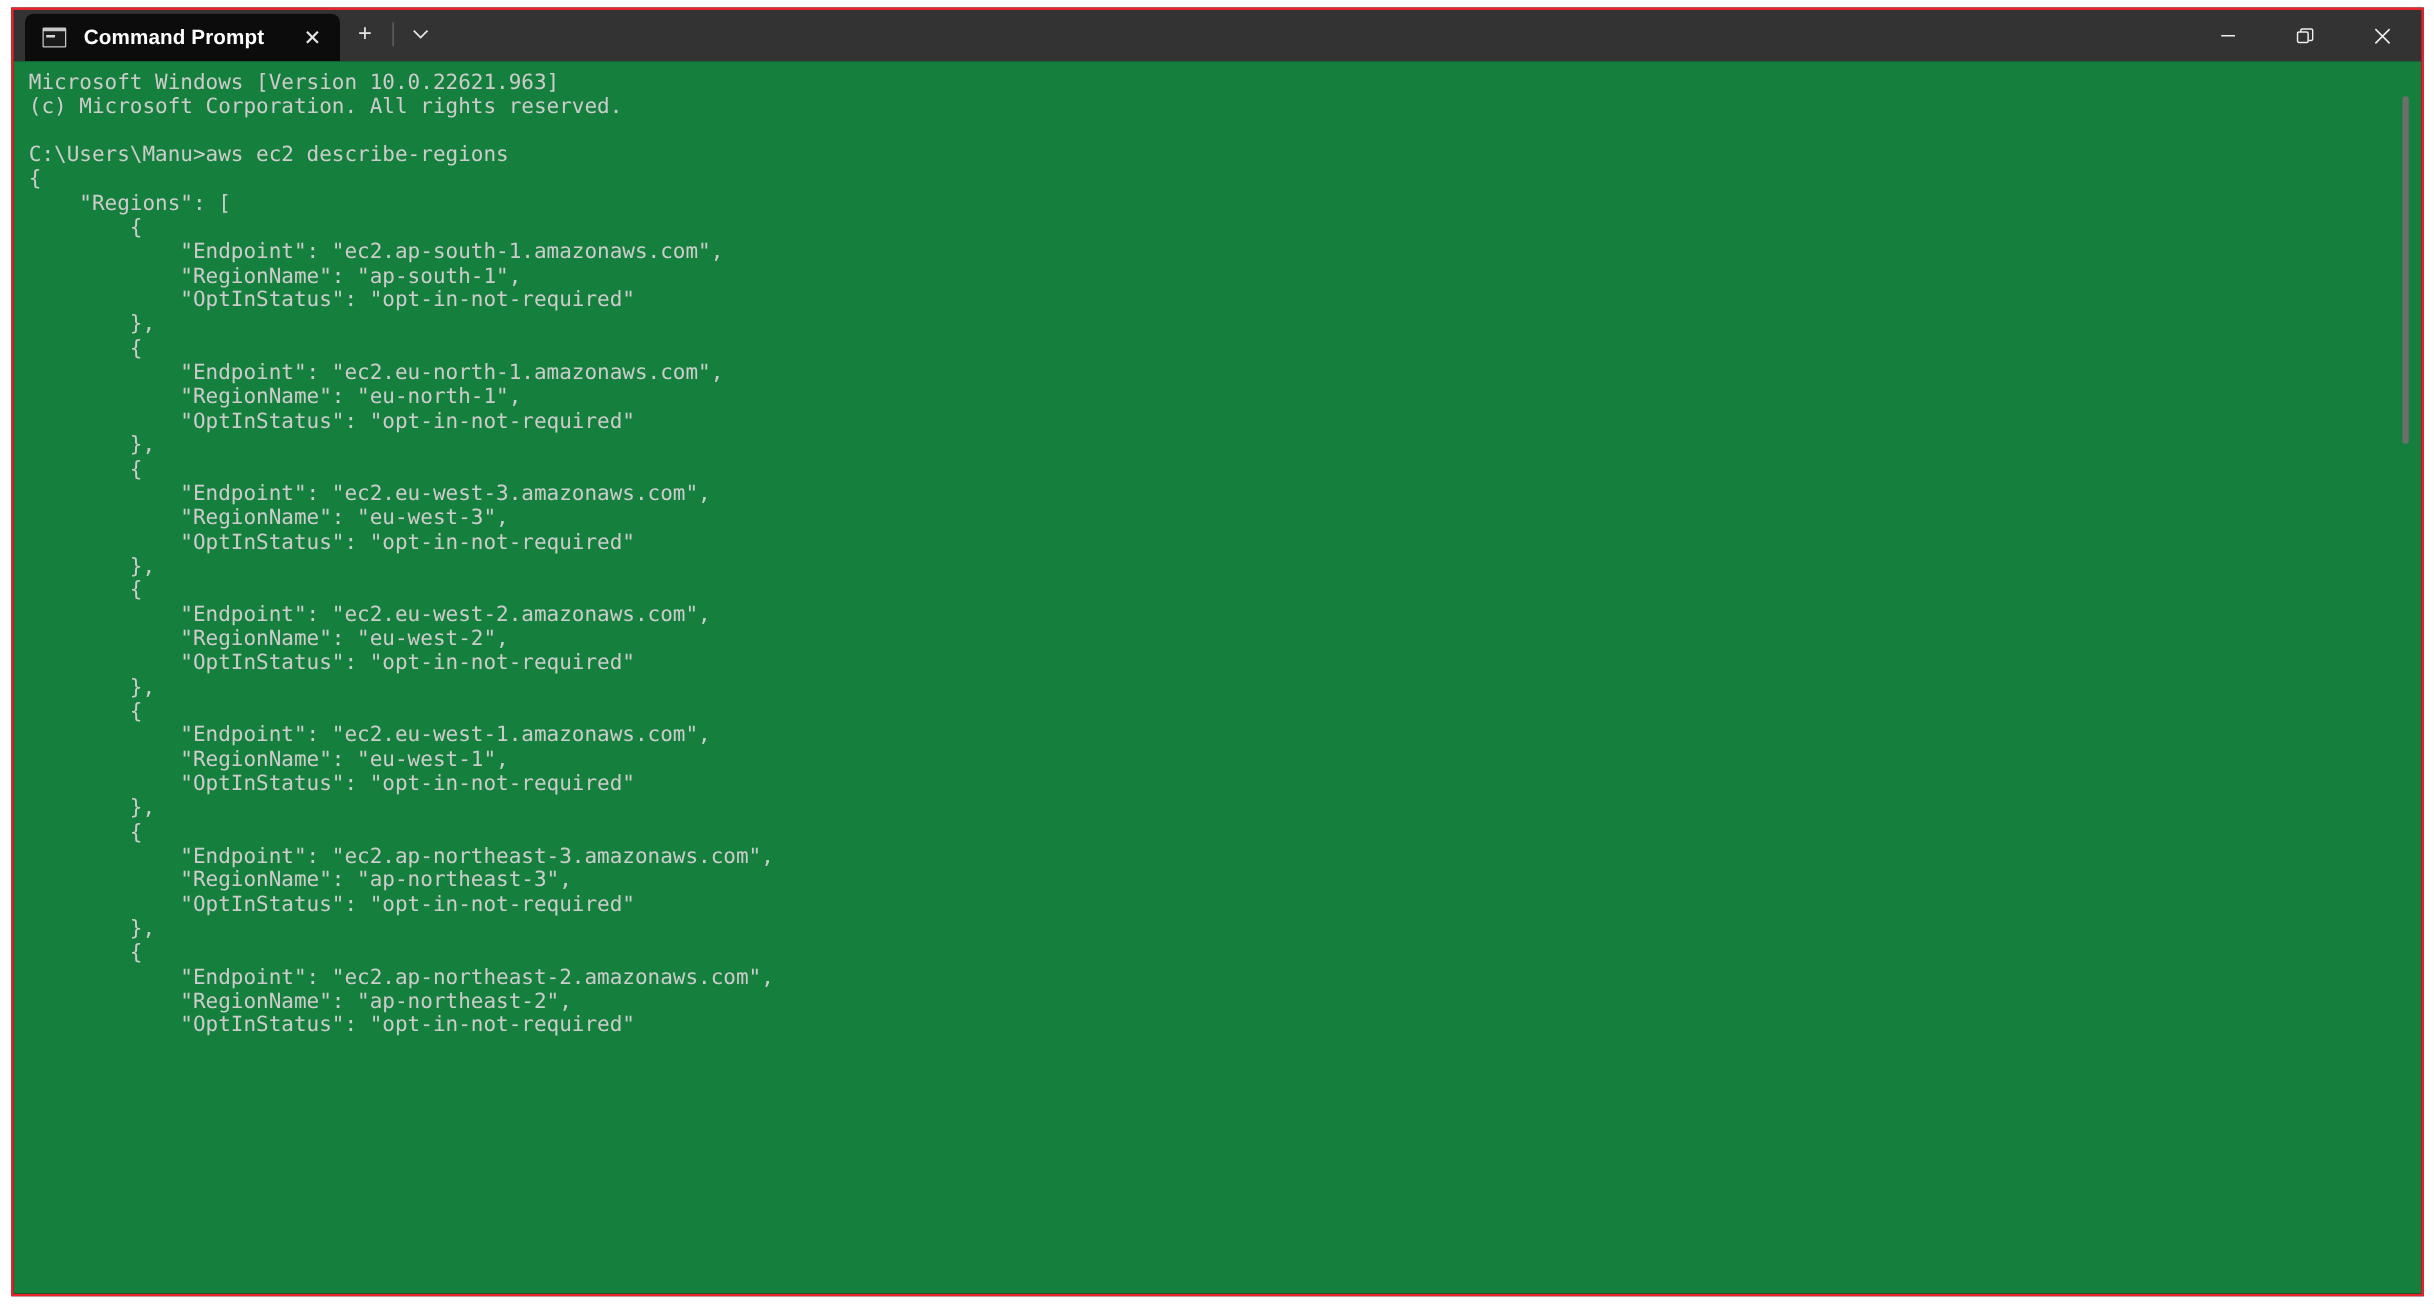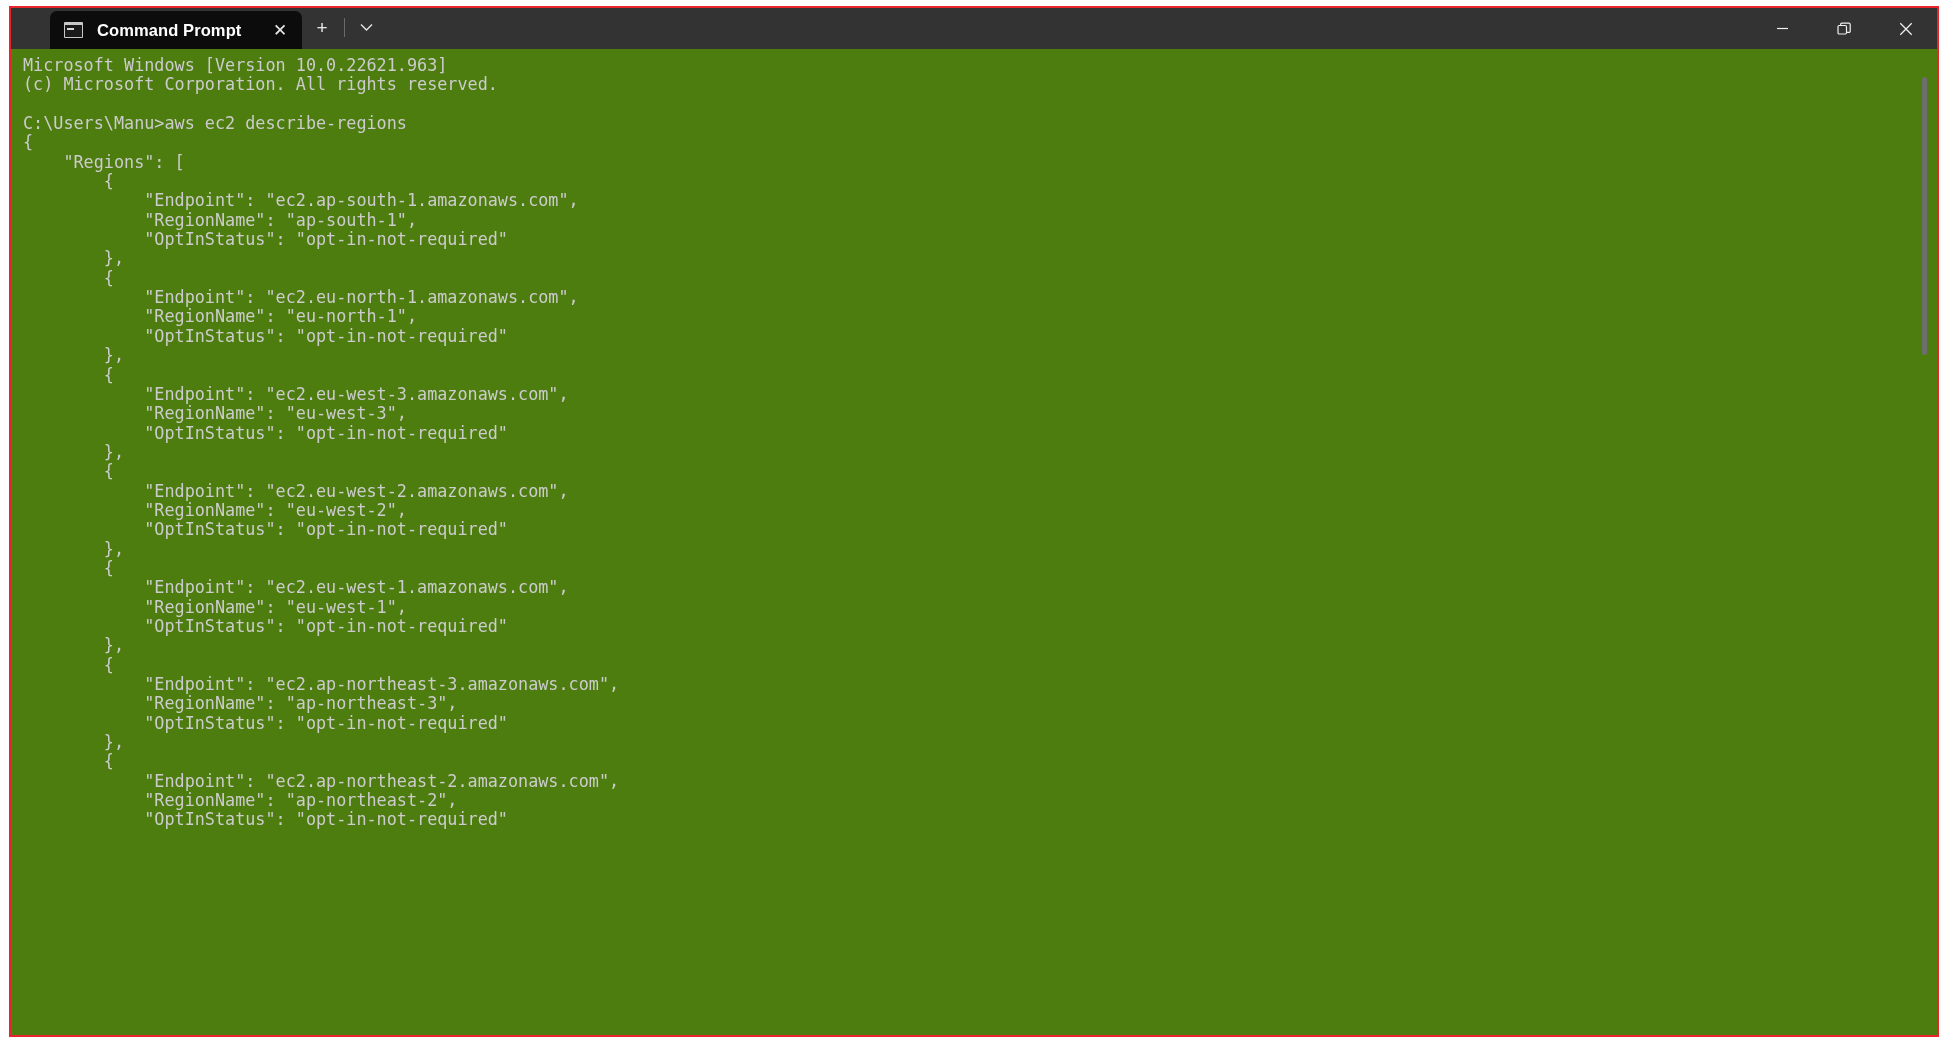--- a/index.html
+++ b/index.html
@@ -29,21 +29,20 @@
 
   
   #titlebar {
     position: absolute;
     left: 0; top: 0;
     width: 100%;
     height: 41px;
     background: #333333;
     display: flex;
     align-items: flex-end;
-    padding-left: 30px;
   }
   #tabstrip {
     display: flex;
     align-items: flex-end;
     height: 41px;
     flex: 0 0 auto;
   }
   .tab {
     position: relative;
     height: 38px;
@@ -137,21 +136,21 @@
     justify-content: center;
     color: #f0f0f0;
   }
   .winbtn svg { display: block; }
 
   
   #terminal {
     position: absolute;
     left: 0; top: 41px;
     right: 0; bottom: 0;
-    background: #4d7c0f;
+    background: #15803d;
     overflow: hidden;
   }
   #console {
     padding: 7px 0 0 12px;
     color: #cccccc;
     font-family: "DejaVu Sans Mono", "Liberation Mono", monospace;
     font-size: 16.8px;
     line-height: 19.35px;
     white-space: pre;
     letter-spacing: 0px;

